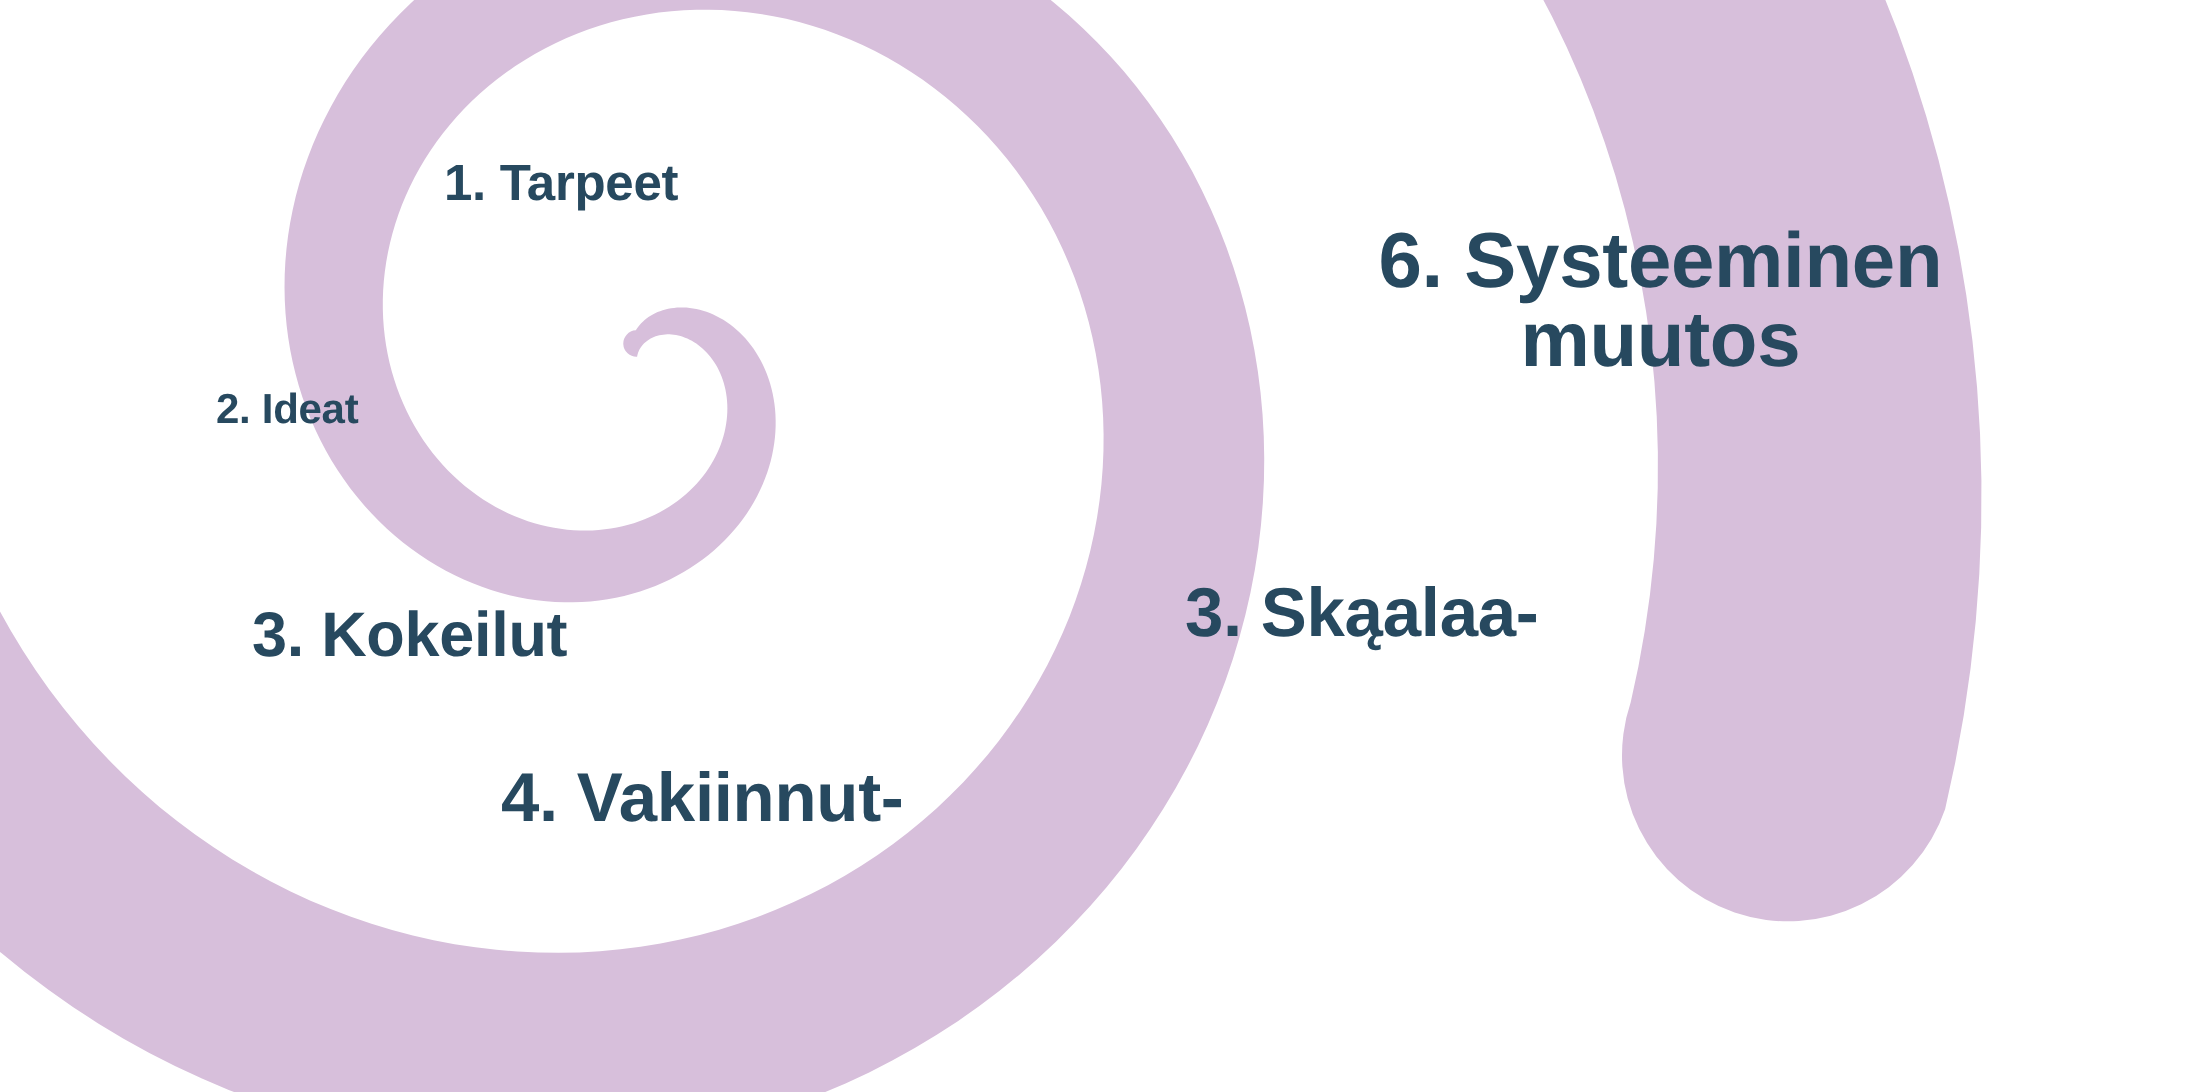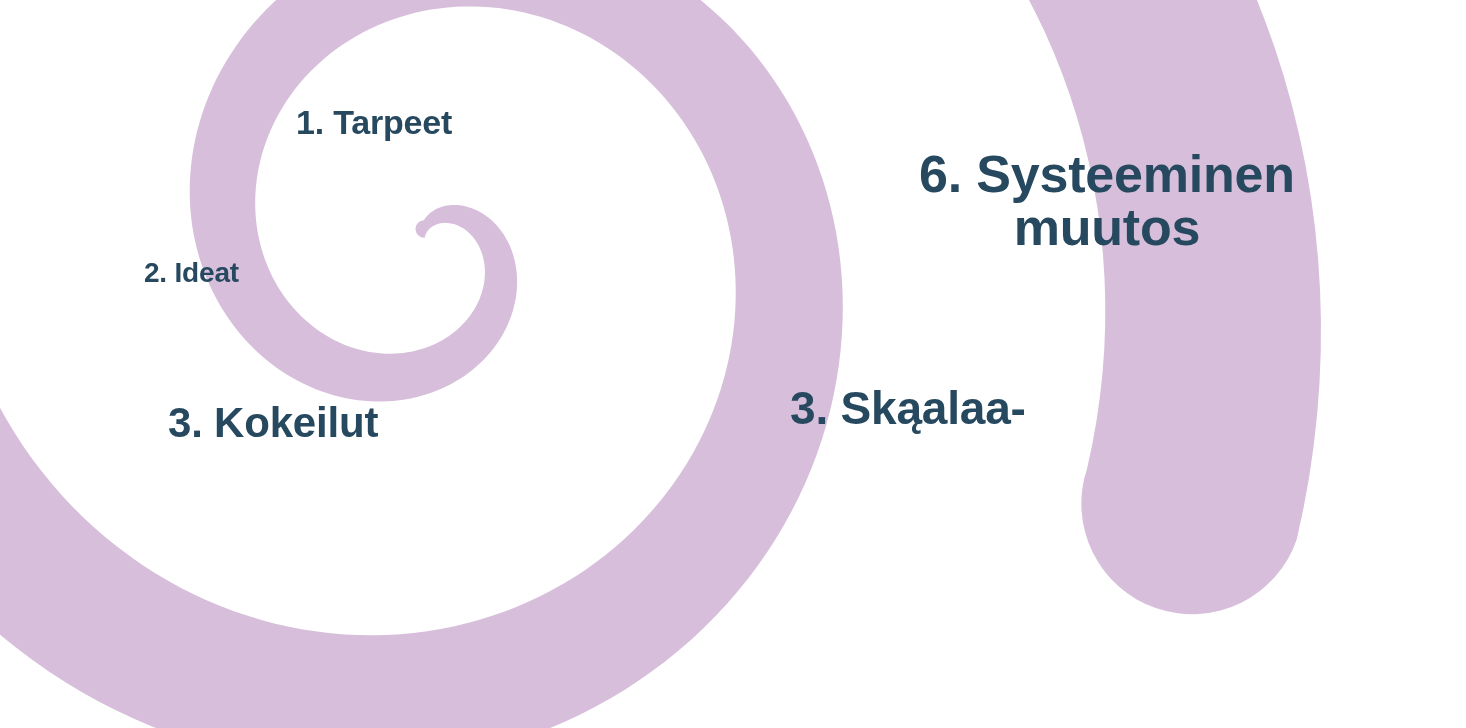--- a/index.html
+++ b/index.html
@@ -46,19 +46,19 @@
     <rect x="0" y="0" width="1466" height="728" fill="#ffffff"></rect>
     <path id="spiral-shape" fill="#D7BFDB" stroke="none" d="M423.88 220.24 L424.65 219.02 L425.50 217.83 L426.44 216.66 L427.45 215.53 L428.55 214.43 L429.73 213.37 L430.98 212.35 L432.31 211.39 L433.72 210.47 L435.19 209.61 L436.74 208.82 L438.36 208.08 L440.04 207.42 L441.79 206.83 L443.60 206.31 L445.46 205.87 L447.38 205.52 L449.35 205.25 L451.37 205.07 L453.43 204.98 L455.52 204.98 L457.66 205.08 L459.83 205.29 L462.02 205.59 L464.23 206.00 L466.47 206.52 L468.72 207.14 L470.97 207.88 L473.23 208.72 L475.49 209.68 L477.74 210.76 L479.99 211.94 L482.21 213.24 L484.42 214.66 L486.59 216.19 L488.74 217.84 L490.84 219.61 L492.91 221.49 L494.92 223.48 L496.88 225.58 L498.79 227.80 L500.63 230.13 L502.39 232.56 L504.09 235.11 L505.70 237.75 L507.23 240.50 L508.66 243.35 L510.00 246.30 L511.24 249.33 L512.38 252.46 L513.40 255.68 L514.31 258.97 L515.10 262.35 L515.76 265.80 L516.30 269.32 L516.71 272.90 L516.97 276.55 L517.10 280.25 L517.09 284.00 L516.93 287.80 L516.62 291.63 L516.15 295.50 L515.53 299.40 L514.76 303.32 L513.82 307.25 L512.72 311.19 L511.45 315.13 L510.02 319.07 L508.42 323.00 L506.66 326.91 L504.72 330.80 L502.62 334.66 L500.35 338.48 L497.90 342.25 L495.29 345.97 L492.51 349.63 L489.56 353.22 L486.45 356.74 L483.17 360.18 L479.72 363.53 L476.12 366.78 L472.35 369.93 L468.44 372.97 L464.36 375.90 L460.14 378.70 L455.78 381.37 L451.27 383.90 L446.62 386.29 L441.84 388.53 L436.93 390.62 L431.89 392.54 L426.74 394.29 L421.48 395.87 L416.10 397.26 L410.63 398.47 L405.06 399.49 L399.41 400.31 L393.67 400.93 L387.86 401.34 L381.98 401.55 L376.04 401.54 L370.05 401.31 L364.02 400.86 L357.95 400.18 L351.86 399.27 L345.75 398.14 L339.62 396.77 L333.50 395.16 L327.38 393.32 L321.28 391.23 L315.21 388.91 L309.17 386.35 L303.17 383.54 L297.23 380.49 L291.35 377.21 L285.55 373.68 L279.82 369.91 L274.19 365.91 L268.66 361.66 L263.24 357.19 L257.94 352.48 L252.77 347.55 L247.75 342.39 L242.86 337.00 L238.14 331.40 L233.59 325.59 L229.21 319.57 L225.01 313.34 L221.01 306.92 L217.22 300.31 L213.63 293.51 L210.26 286.53 L207.13 279.38 L204.22 272.06 L201.56 264.59 L199.15 256.97 L197.00 249.21 L195.11 241.31 L193.49 233.29 L192.15 225.16 L191.09 216.93 L190.33 208.59 L189.85 200.18 L189.68 191.69 L189.80 183.13 L190.24 174.53 L190.99 165.88 L192.05 157.20 L193.43 148.50 L195.14 139.79 L197.16 131.08 L199.51 122.39 L202.19 113.73 L205.19 105.11 L208.53 96.54 L212.19 88.04 L216.17 79.61 L220.49 71.27 L225.13 63.03 L230.09 54.90 L235.38 46.91 L240.98 39.05 L246.90 31.34 L253.13 23.80 L259.66 16.43 L266.50 9.25 L273.64 2.27 L281.07 -4.50 L288.79 -11.05 L296.78 -17.35 L305.05 -23.42 L313.58 -29.22 L322.37 -34.75 L331.41 -40.01 L340.69 -44.97 L350.20 -49.63 L359.93 -53.98 L369.87 -58.01 L380.01 -61.71 L390.34 -65.07 L400.85 -68.08 L411.53 -70.74 L422.36 -73.03 L433.33 -74.95 L444.43 -76.49 L455.65 -77.65 L466.98 -78.41 L478.39 -78.78 L489.88 -78.74 L501.43 -78.30 L513.03 -77.44 L524.66 -76.17 L536.31 -74.48 L547.96 -72.37 L559.60 -69.83 L571.21 -66.87 L582.78 -63.48 L594.29 -59.66 L605.73 -55.41 L617.08 -50.74 L628.32 -45.64 L639.44 -40.12 L650.42 -34.17 L661.25 -27.81 L671.91 -21.03 L682.38 -13.83 L692.65 -6.23 L702.71 1.77 L712.53 10.17 L722.11 18.95 L731.43 28.12 L740.47 37.67 L749.21 47.58 L757.65 57.85 L765.77 68.47 L773.56 79.43 L780.99 90.72 L788.07 102.33 L794.77 114.24 L801.08 126.45 L806.99 138.94 L812.49 151.69 L817.56 164.71 L822.20 177.96 L826.40 191.44 L830.14 205.14 L833.41 219.03 L836.22 233.10 L838.53 247.34 L840.36 261.72 L841.69 276.24 L842.51 290.87 L842.82 305.60 L842.62 320.41 L841.89 335.28 L840.64 350.19 L838.85 365.12 L836.53 380.06 L833.67 394.99 L830.28 409.88 L826.34 424.73 L821.87 439.50 L816.85 454.18 L811.30 468.74 L805.21 483.18 L798.58 497.47 L791.43 511.58 L783.74 525.51 L775.53 539.23 L766.80 552.72 L757.56 565.96 L747.82 578.94 L737.57 591.62 L726.84 604.01 L715.62 616.06 L703.94 627.78 L691.79 639.14 L679.19 650.11 L666.15 660.69 L652.68 670.86 L638.80 680.60 L624.52 689.89 L609.85 698.72 L594.82 707.07 L579.42 714.92 L563.69 722.27 L547.63 729.10 L531.27 735.39 L514.62 741.13 L497.70 746.31 L480.53 750.92 L463.13 754.94 L445.51 758.37 L427.71 761.20 L409.73 763.41 L391.60 765.00 L373.35 765.96 L354.98 766.29 L336.54 765.97 L318.03 765.00 L299.48 763.38 L280.92 761.11 L262.36 758.17 L243.83 754.57 L225.36 750.31 L206.96 745.39 L188.67 739.80 L170.50 733.54 L152.48 726.63 L134.63 719.06 L116.98 710.83 L99.55 701.95 L82.37 692.43 L65.45 682.27 L48.83 671.48 L32.52 660.06 L16.55 648.03 L0.94 635.40 L-14.29 622.17 L-29.11 608.36 L-43.50 593.98 L-57.44 579.04 L-70.91 563.56 L-83.89 547.55 L-96.35 531.03 L-108.28 514.01 L-119.66 496.51 L-130.47 478.54 L-140.69 460.14 L-150.30 441.31 L-159.28 422.07 L-167.63 402.45 L-175.32 382.47 L-182.34 362.15 L-188.67 341.50 L-194.30 320.57 L-199.22 299.36 L-203.41 277.90 L-206.87 256.23 L-209.58 234.35 L-211.54 212.30 L-212.73 190.11 L-213.15 167.80 L-212.79 145.39 L-211.65 122.92 L-209.72 100.42 L-206.99 77.90 L-203.46 55.40 L-199.14 32.94 L-194.02 10.56 L-188.10 -11.72 L-181.37 -33.86 L-173.85 -55.85 L-165.54 -77.65 L-156.44 -99.23 L-146.55 -120.57 L-135.88 -141.63 L-124.44 -162.39 L-112.24 -182.82 L-99.28 -202.89 L-85.57 -222.58 L-71.14 -241.85 L-55.98 -260.68 L-40.11 -279.05 L-23.55 -296.92 L-6.31 -314.27 L11.59 -331.07 L30.13 -347.31 L49.31 -362.95 L69.09 -377.97 L89.47 -392.34 L110.41 -406.06 L131.89 -419.08 L153.90 -431.40 L176.42 -442.99 L199.40 -453.83 L222.85 -463.90 L246.71 -473.18 L270.98 -481.66 L295.62 -489.32 L320.60 -496.15 L345.91 -502.12 L371.50 -507.23 L397.35 -511.46 L423.42 -514.80 L449.70 -517.24 L476.14 -518.77 L502.72 -519.38 L529.40 -519.07 L556.16 -517.83 L582.95 -515.64 L609.75 -512.52 L636.52 -508.45 L663.23 -503.43 L689.85 -497.47 L716.34 -490.56 L742.67 -482.70 L768.80 -473.91 L794.71 -464.17 L820.36 -453.50 L845.71 -441.90 L870.73 -429.38 L895.39 -415.96 L919.66 -401.63 L943.49 -386.41 L966.87 -370.32 L989.76 -353.36 L1012.12 -335.56 L1033.93 -316.92 L1055.15 -297.47 L1075.75 -277.22 L1095.71 -256.19 L1114.99 -234.40 L1133.57 -211.88 L1151.42 -188.65 L1168.51 -164.72 L1184.82 -140.13 L1200.31 -114.90 L1214.97 -89.06 L1228.77 -62.63 L1241.69 -35.65 L1253.70 -8.13 L1264.79 19.88 L1274.93 48.35 L1284.12 77.26 L1292.31 106.57 L1299.51 136.26 L1305.70 166.27 L1310.85 196.59 L1314.97 227.17 L1318.03 257.98 L1320.02 288.98 L1320.94 320.14 L1320.78 351.41 L1319.52 382.77 L1317.17 414.17 L1313.72 445.58 L1309.16 476.95 L1303.50 508.25 L1296.73 539.44 A 110.69 110.69 0 0 1 1087.14 468.16 L1087.14 468.16 L1092.24 444.46 L1096.50 420.68 L1099.92 396.84 L1102.50 372.99 L1104.25 349.13 L1105.16 325.32 L1105.24 301.57 L1104.50 277.91 L1102.94 254.37 L1100.58 230.98 L1097.41 207.77 L1093.46 184.76 L1088.72 161.99 L1083.22 139.47 L1076.95 117.23 L1069.94 95.30 L1062.20 73.70 L1053.75 52.46 L1044.59 31.60 L1034.75 11.14 L1024.24 -8.89 L1013.08 -28.47 L1001.29 -47.59 L988.89 -66.22 L975.89 -84.34 L962.32 -101.94 L948.19 -118.99 L933.54 -135.49 L918.37 -151.40 L902.71 -166.73 L886.59 -181.45 L870.03 -195.54 L853.05 -209.01 L835.68 -221.83 L817.93 -233.99 L799.84 -245.48 L781.42 -256.30 L762.71 -266.44 L743.73 -275.89 L724.50 -284.63 L705.06 -292.68 L685.41 -300.01 L665.60 -306.64 L645.64 -312.54 L625.56 -317.73 L605.39 -322.21 L585.15 -325.96 L564.87 -329.00 L544.57 -331.32 L524.28 -332.93 L504.02 -333.82 L483.82 -334.01 L463.70 -333.50 L443.69 -332.30 L423.81 -330.40 L404.08 -327.83 L384.52 -324.58 L365.17 -320.67 L346.03 -316.11 L327.14 -310.90 L308.51 -305.06 L290.17 -298.60 L272.14 -291.53 L254.43 -283.87 L237.06 -275.63 L220.06 -266.83 L203.44 -257.47 L187.22 -247.59 L171.41 -237.18 L156.04 -226.27 L141.11 -214.88 L126.65 -203.02 L112.66 -190.71 L99.17 -177.98 L86.18 -164.84 L73.70 -151.30 L61.75 -137.40 L50.34 -123.14 L39.47 -108.55 L29.16 -93.66 L19.42 -78.47 L10.24 -63.02 L1.65 -47.32 L-6.36 -31.39 L-13.78 -15.27 L-20.61 1.05 L-26.84 17.52 L-32.47 34.13 L-37.49 50.85 L-41.91 67.68 L-45.73 84.57 L-48.94 101.52 L-51.55 118.51 L-53.56 135.50 L-54.97 152.48 L-55.78 169.42 L-56.00 186.32 L-55.63 203.14 L-54.68 219.87 L-53.15 236.48 L-51.06 252.97 L-48.40 269.29 L-45.19 285.45 L-41.43 301.42 L-37.14 317.18 L-32.32 332.72 L-26.99 348.01 L-21.15 363.04 L-14.81 377.79 L-8.00 392.26 L-0.72 406.41 L7.02 420.24 L15.20 433.74 L23.81 446.88 L32.83 459.66 L42.26 472.06 L52.06 484.07 L62.23 495.69 L72.76 506.89 L83.62 517.66 L94.80 528.01 L106.29 537.92 L118.06 547.37 L130.10 556.37 L142.39 564.91 L154.91 572.97 L167.65 580.56 L180.59 587.67 L193.71 594.29 L206.99 600.42 L220.42 606.06 L233.98 611.20 L247.64 615.84 L261.39 619.98 L275.21 623.63 L289.09 626.77 L303.01 629.42 L316.94 631.57 L330.88 633.22 L344.80 634.38 L358.68 635.04 L372.52 635.23 L386.29 634.93 L399.97 634.15 L413.56 632.90 L427.03 631.18 L440.36 629.01 L453.55 626.38 L466.58 623.31 L479.43 619.80 L492.08 615.86 L504.53 611.51 L516.77 606.74 L528.76 601.58 L540.52 596.02 L552.01 590.09 L563.24 583.79 L574.18 577.13 L584.83 570.13 L595.18 562.80 L605.21 555.15 L614.93 547.19 L624.31 538.94 L633.35 530.41 L642.04 521.61 L650.38 512.55 L658.35 503.26 L665.95 493.75 L673.18 484.02 L680.03 474.09 L686.50 463.99 L692.57 453.72 L698.25 443.29 L703.54 432.73 L708.43 422.04 L712.91 411.25 L717.00 400.36 L720.68 389.39 L723.95 378.36 L726.82 367.28 L729.29 356.17 L731.36 345.04 L733.02 333.89 L734.29 322.76 L735.16 311.65 L735.64 300.58 L735.72 289.55 L735.43 278.59 L734.75 267.71 L733.70 256.91 L732.27 246.22 L730.48 235.65 L728.33 225.20 L725.84 214.88 L722.99 204.73 L719.81 194.73 L716.30 184.90 L712.47 175.26 L708.32 165.82 L703.87 156.57 L699.13 147.54 L694.10 138.74 L688.79 130.16 L683.22 121.83 L677.39 113.74 L671.31 105.91 L665.00 98.34 L658.47 91.04 L651.72 84.02 L644.77 77.27 L637.63 70.82 L630.31 64.66 L622.83 58.79 L615.18 53.22 L607.39 47.96 L599.47 43.01 L591.43 38.36 L583.28 34.03 L575.03 30.01 L566.69 26.31 L558.28 22.93 L549.81 19.86 L541.29 17.11 L532.73 14.68 L524.15 12.57 L515.55 10.77 L506.94 9.29 L498.34 8.11 L489.76 7.25 L481.21 6.70 L472.70 6.44 L464.24 6.49 L455.84 6.84 L447.52 7.48 L439.27 8.41 L431.11 9.62 L423.06 11.10 L415.12 12.87 L407.29 14.89 L399.59 17.18 L392.03 19.72 L384.62 22.51 L377.35 25.54 L370.25 28.81 L363.31 32.30 L356.55 36.01 L349.96 39.93 L343.57 44.05 L337.37 48.36 L331.36 52.87 L325.57 57.55 L319.98 62.40 L314.60 67.41 L309.44 72.57 L304.50 77.87 L299.79 83.31 L295.31 88.87 L291.06 94.55 L287.04 100.33 L283.26 106.21 L279.71 112.18 L276.41 118.22 L273.34 124.34 L270.52 130.51 L267.93 136.74 L265.59 143.00 L263.49 149.30 L261.63 155.62 L260.01 161.95 L258.63 168.30 L257.48 174.63 L256.57 180.96 L255.88 187.26 L255.43 193.54 L255.21 199.78 L255.21 205.98 L255.43 212.12 L255.86 218.20 L256.51 224.22 L257.37 230.16 L258.43 236.02 L259.69 241.79 L261.15 247.46 L262.80 253.03 L264.62 258.50 L266.63 263.85 L268.81 269.08 L271.16 274.18 L273.67 279.16 L276.34 284.00 L279.15 288.70 L282.11 293.26 L285.20 297.67 L288.42 301.93 L291.77 306.03 L295.23 309.98 L298.80 313.76 L302.47 317.38 L306.24 320.83 L310.09 324.12 L314.03 327.23 L318.04 330.17 L322.11 332.94 L326.25 335.53 L330.44 337.95 L334.68 340.20 L338.95 342.27 L343.26 344.16 L347.59 345.88 L351.94 347.42 L356.30 348.79 L360.66 349.99 L365.02 351.02 L369.38 351.88 L373.72 352.57 L378.04 353.09 L382.33 353.45 L386.59 353.65 L390.82 353.70 L394.99 353.59 L399.12 353.32 L403.19 352.91 L407.21 352.36 L411.16 351.66 L415.03 350.83 L418.84 349.86 L422.56 348.76 L426.20 347.54 L429.76 346.20 L433.22 344.74 L436.59 343.18 L439.86 341.50 L443.03 339.73 L446.10 337.85 L449.06 335.89 L451.91 333.84 L454.64 331.70 L457.27 329.50 L459.78 327.22 L462.17 324.87 L464.45 322.47 L466.60 320.01 L468.64 317.50 L470.55 314.94 L472.34 312.35 L474.01 309.72 L475.56 307.06 L476.98 304.38 L478.29 301.69 L479.47 298.98 L480.53 296.26 L481.48 293.53 L482.30 290.81 L483.01 288.10 L483.60 285.39 L484.08 282.70 L484.45 280.04 L484.71 277.39 L484.86 274.78 L484.91 272.19 L484.85 269.65 L484.69 267.14 L484.44 264.68 L484.09 262.27 L483.65 259.91 L483.13 257.60 L482.52 255.35 L481.82 253.16 L481.05 251.04 L480.21 248.98 L479.29 246.99 L478.31 245.07 L477.26 243.22 L476.16 241.45 L475.00 239.75 L473.79 238.13 L472.53 236.59 L471.23 235.13 L469.88 233.75 L468.51 232.46 L467.10 231.25 L465.66 230.12 L464.21 229.07 L462.73 228.11 L461.23 227.23 L459.73 226.44 L458.22 225.72 L456.70 225.09 L455.18 224.55 L453.67 224.08 L452.17 223.69 L450.68 223.38 L449.20 223.15 L447.74 223.00 L446.30 222.91 L444.89 222.90 L443.50 222.96 L442.15 223.09 L440.83 223.29 L439.54 223.55 L438.30 223.87 L437.10 224.24 L435.94 224.68 L434.83 225.17 L433.77 225.71 L432.75 226.29 L431.80 226.93 L430.89 227.60 L430.05 228.31 L429.26 229.06 L428.53 229.84 L427.86 230.65 L427.25 231.49 L426.70 232.35 L426.21 233.23 L425.79 234.12 L425.43 235.03 L425.14 235.95 L424.91 236.87 L424.74 237.80 A 8.79 8.79 0 0 1 423.88 220.24 Z"></path>
   </svg>
 
   <div class="stage-label lbl-1">1. Tarpeet</div>
 
   <div class="stage-label lbl-2">2. Ideat</div>
 
   <div class="stage-label lbl-3">3. Kokeilut</div>
 
-  <div class="stage-label lbl-4"><br></div>
+  <div class="stage-label lbl-4"><span>4. Vakiinnut-</span><br></div>
 
   <div class="stage-label lbl-5"><span>3. Skąalaa-</span><br></div>
 
   <div class="stage-label lbl-6"><span>6. Systeeminen</span><br><span>muutos</span></div>
 
 </div>
 
 </body></html>

